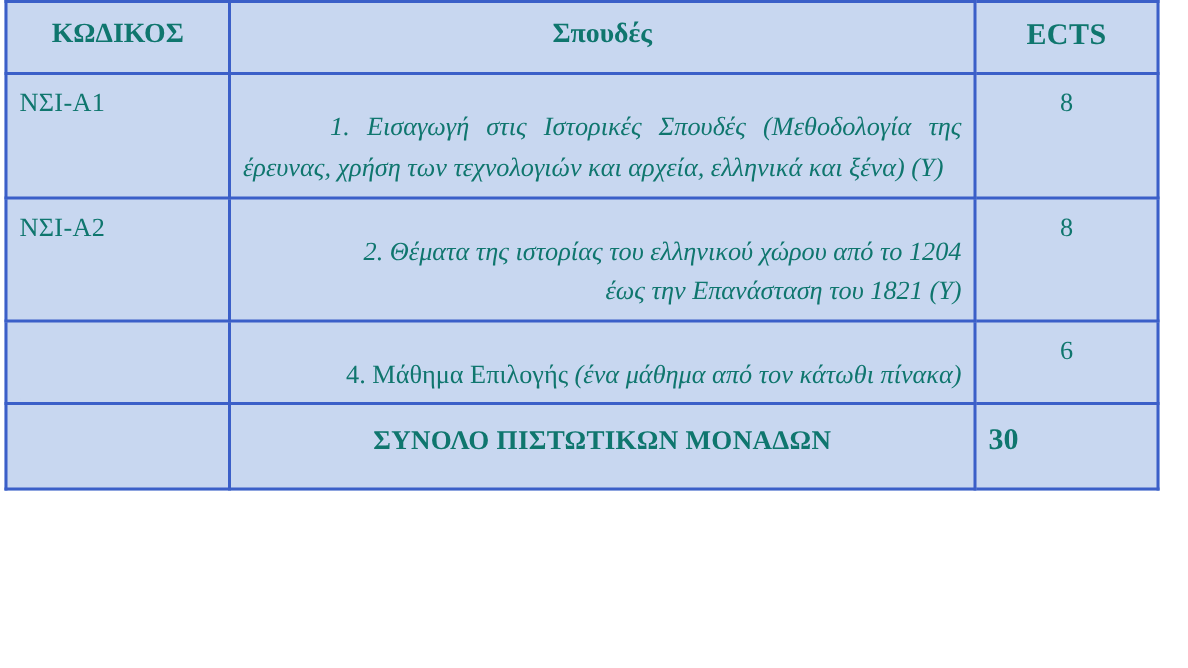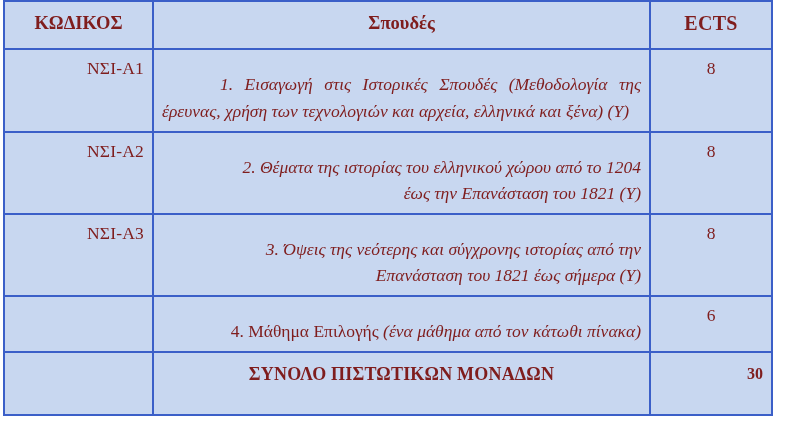--- a/index.html
+++ b/index.html
@@ -29,21 +29,21 @@
   }
 
   table.curriculum col.c-code  { width: 149px; }
   table.curriculum col.c-name  { width: 497px; }
   table.curriculum col.c-ects  { width: 122px; }
 
   table.curriculum td,
   table.curriculum th {
     border: 2px solid #3b5fc8;
     background: #c8d7f0;
-    color: #7f1d1d;
+    color: #0f766e;
     vertical-align: top;
     padding: 5px 8px 6px 8px;
     font-size: 17.5px;
     line-height: 1.52;
   }
 
   
   tr.header-row th {
     text-align: center;
     font-weight: bold;
@@ -53,21 +53,21 @@
     padding-top: 6px;
     padding-bottom: 10px;
   }
   tr.header-row th.th-ects {
     font-size: 20px;
     letter-spacing: 0.3px;
   }
 
   
   td.cell-code {
-    text-align: right;
+    text-align: left;
     vertical-align: top;
     padding-top: 7px;
     font-size: 17.5px;
     letter-spacing: 0.2px;
     border-radius: 20px;
   }
 
   
   td.cell-name {
     text-align: right;
@@ -93,33 +93,33 @@
     vertical-align: top;
     padding-top: 7px;
     font-size: 17.5px;
   }
 
   
   tr.total-row td {
     height: 44px;
     vertical-align: middle;
     padding-top: 8px;
-    padding-bottom: 26px;
+    padding-bottom: 16px;
   }
   tr.total-row td.cell-total-label {
     text-align: center;
     font-weight: bold;
     font-style: normal;
     font-size: 18px;
     letter-spacing: 0.2px;
   }
   tr.total-row td.cell-total-value {
-    text-align: right;
+    text-align: left;
     font-weight: bold;
-    font-size: 16px;
+    font-size: 20px;
   }
   tr.total-row td.cell-total-empty { background: #c8d7f0; }
 
   .upright { font-style: normal; }
 </style>
 </head>
 <body>
 
 <div class="table-wrap">
   <table class="curriculum">
@@ -146,27 +146,20 @@
       </tr>
 
       <tr>
         <td class="cell-code">ΝΣΙ-Α2</td>
         <td class="cell-name">
             <span class="indent-block"><span>2.</span> <span>Θέματα της ιστορίας του ελληνικού χώρου από το 1204 έως την Επανάσταση του 1821 (Υ)</span></span>
           </td>
         <td class="cell-ects">8</td>
       </tr>
 
-      <tr>
-        <td class="cell-code">ΝΣΙ-Α3</td>
-        <td class="cell-name">
-            <span class="indent-block"><span>3.</span> <span>Όψεις της νεότερης και σύγχρονης ιστορίας από την Επανάσταση του 1821 έως σήμερα (Υ)</span></span>
-          </td>
-        <td class="cell-ects">8</td>
-      </tr>
 
       <tr>
         <td class="cell-code"></td>
         <td class="cell-name">
             <span class="indent-block"><span class="upright">4.</span> <span class="upright">Μάθημα Επιλογής</span> <span>(ένα μάθημα από τον κάτωθι πίνακα)</span></span>
           </td>
         <td class="cell-ects">6</td>
       </tr>
 
       <tr class="total-row">

